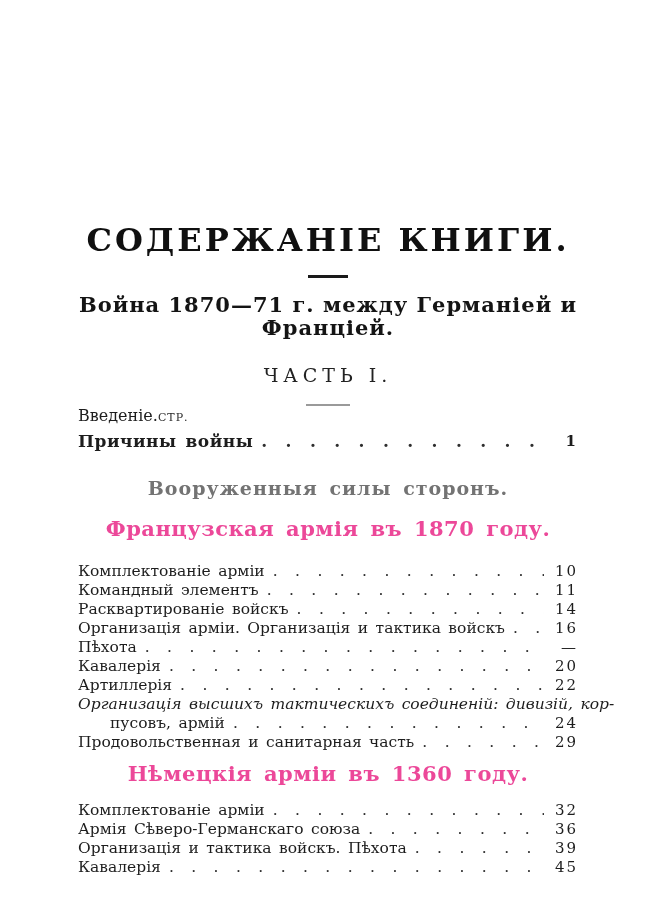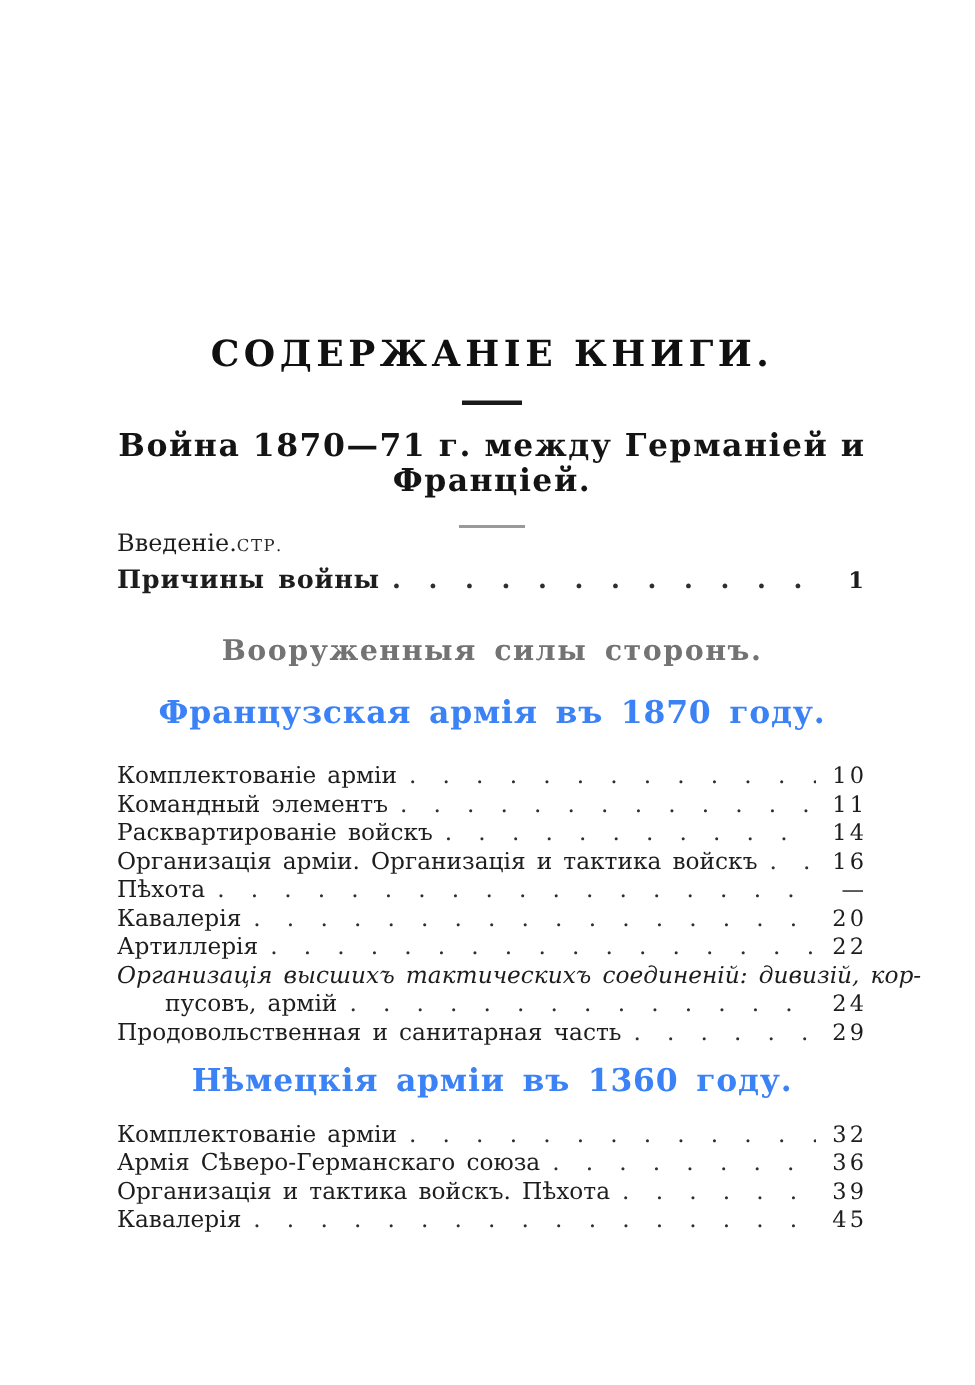--- a/index.html
+++ b/index.html
@@ -15,21 +15,21 @@
   .content {
     position: absolute;
     left: 78px;
     top: 0;
     width: 500px;
   }
   .center { text-align: center; }
 
   .book-title {
     margin-top: 224px;
-    font-size: 24px;
+    font-size: 32px;
     font-weight: 700;
     letter-spacing: 3px;
     color: #101010;
     line-height: 1;
   }
   .rule1 {
     width: 40px; height: 3px;
     background: #1a1a1a;
     margin: 19px auto 0 auto;
   }
@@ -111,39 +111,40 @@
     font-weight: 700;
     letter-spacing: 1px;
     color: #737373;
     word-spacing: 4px;
   }
   .army-heading {
     margin-top: 17px;
     font-size: 21px;
     font-weight: 700;
     letter-spacing: 0.5px;
-    color: #3b82f6;
+    color: #ec4899;
     word-spacing: 4px;
   }
   .entries { margin-top: 21px; }
   .entries-2 { margin-top: 15px; }
   .toc-row .label { flex: 0 0 auto; }
   .toc-row.wrap-line .label { flex: 1 1 auto; font-style: italic; }
   .toc-row.cont-line .label { padding-left: 32px; }
   .german-heading { margin-top: 9px; }
 </style>
 </head>
 <body>
 
 <div class="page">
   <div class="content">
 
     <div class="book-title center">СОДЕРЖАНІЕ КНИГИ.</div>
     <div class="rule1"></div>
     <div class="war-title center">Война 1870—71 г. между Германіей и Франціей.</div>
+    <div class="part-heading center">ЧАСТЬ I.</div>
     <div class="rule2"></div>
 
     <div class="intro-row">
       <span class="intro-label">Введеніе.</span>
       <span class="page-col-label">СТР.</span>
     </div>
 
     <div class="toc-row display-row">
       <span class="label">Причины войны</span>
       <span class="leader"></span>

